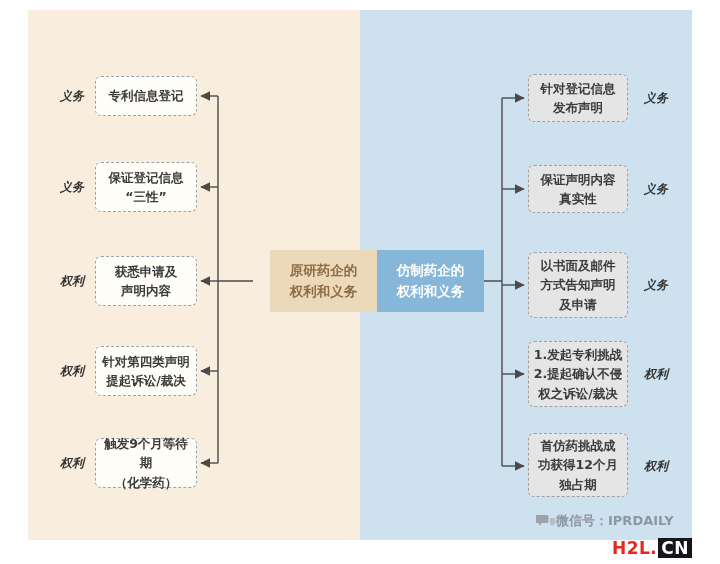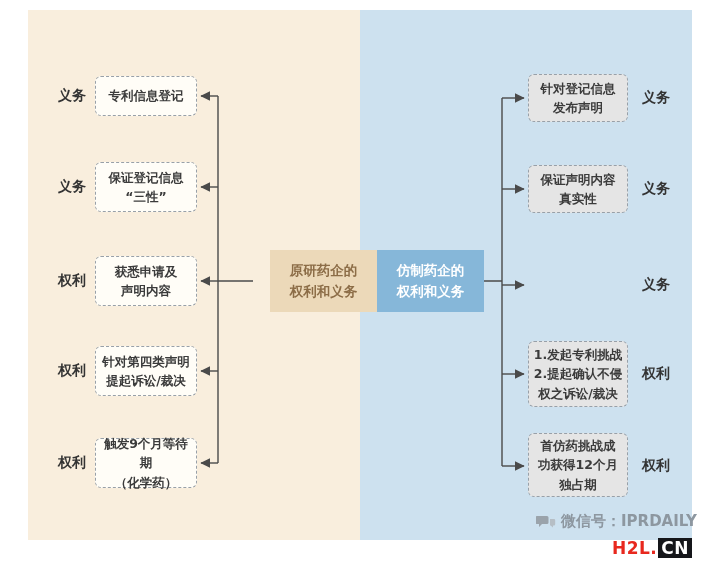--- a/index.html
+++ b/index.html
@@ -25,29 +25,30 @@
   .node{
     position:absolute;display:flex;align-items:center;justify-content:center;text-align:center;
     border:1px dashed var(--node-border);border-radius:6px;color:#3b3b3b;
     font-size:12.5px;font-weight:600;line-height:1.55;padding:2px;box-sizing:border-box;
   }
   .node.l{left:95px;width:102px;background:#fffdf7;}
   .node.r{left:528px;width:100px;background:#e5e5e5;}
   .node-text{white-space:pre-line;}
 
   .side-label{
-    position:absolute;width:36px;text-align:center;font-size:14px;font-weight:600;color:var(--label);
+    position:absolute;width:36px;text-align:center;font-size:12px;font-weight:600;color:var(--label);
     transform:translateY(-50%);
+    font-style:italic;
   }
   .side-label.l{left:54px;}
   .side-label.r{left:638px;}
 
   .watermark{
-    position:absolute;left:536px;top:512px;display:flex;align-items:center;gap:5px;
-    color:var(--watermark);font-size:15px;font-weight:600;
+    position:absolute;left:536px;top:512px;display:flex;align-items:center;
+    color:var(--watermark);font-size:13px;font-weight:600;
   }
   .logo{position:absolute;right:28px;top:538px;font-size:17px;font-weight:800;letter-spacing:.5px;}
   .logo-red{color:var(--logo-red);}
   .logo-cn{color:#ffffff;background:#15161a;padding:0 3px;margin-left:1px;}
 </style>
 </head>
 <body>
 
 <div class="canvas">
 
@@ -114,20 +115,25 @@
   </div>
 
   <div class="node r" style="top:74px;height:48px">
     <span class="node-text">针对登记信息
 发布声明</span>
   </div>
   <div class="node r" style="top:165px;height:48px">
     <span class="node-text">保证声明内容
 真实性</span>
   </div>
+  <div class="node r" style="top:252px;height:66px">
+    <span class="node-text">以书面及邮件
+方式告知声明
+及申请</span>
+  </div>
   <div class="node r" style="top:341px;height:66px">
     <span class="node-text">1.发起专利挑战
 2.提起确认不侵
 权之诉讼/裁决</span>
   </div>
   <div class="node r" style="top:433px;height:64px">
     <span class="node-text">首仿药挑战成
 功获得12个月
 独占期</span>
   </div>

